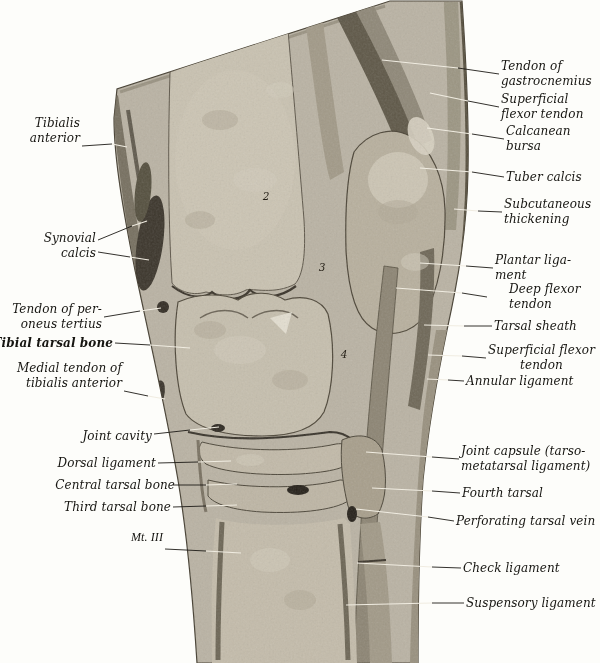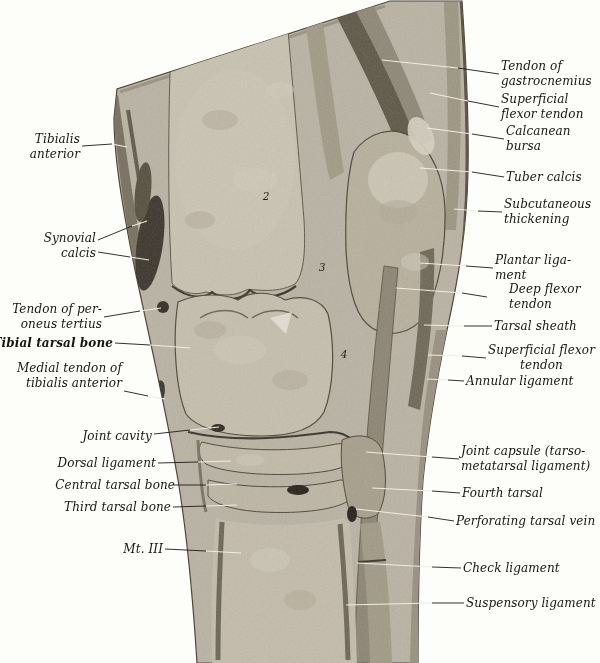--- a/index.html
+++ b/index.html
@@ -198,34 +198,34 @@
       <line x1="432" y1="491" x2="372" y2="488" class="leader light"></line>
       <line x1="454" y1="521" x2="428" y2="517" class="leader dark"></line>
       <line x1="428" y1="517" x2="356" y2="509" class="leader light"></line>
       <line x1="461" y1="568" x2="432" y2="567" class="leader dark"></line>
       <line x1="432" y1="567" x2="357" y2="563" class="leader light"></line>
       <line x1="464" y1="603" x2="432" y2="603" class="leader dark"></line>
       <line x1="432" y1="603" x2="346" y2="605" class="leader light"></line>
     </svg>
 
   <div id="labels-layer">
-      <div class="fig-label left" style="top: 147px; right: 520px;">Tibialis
+      <div class="fig-label left" style="top: 131px; right: 520px;">Tibialis
 anterior</div>
       <div class="fig-label left" style="top: 246px; right: 504px;">Synovial
 calcis</div>
       <div class="fig-label left" style="top: 317px; right: 498px;">Tendon of per-
 oneus tertius</div>
       <div class="fig-label left" style="top: 343px; right: 487px; font-weight: bold;">Tibial tarsal bone</div>
       <div class="fig-label left" style="top: 376px; right: 478px; margin-left: 44px;">Medial tendon of
 tibialis anterior</div>
       <div class="fig-label left" style="top: 436px; right: 448px;">Joint cavity</div>
       <div class="fig-label left" style="top: 463px; right: 444px;">Dorsal ligament</div>
       <div class="fig-label left" style="top: 485px; right: 425px;">Central tarsal bone</div>
       <div class="fig-label left" style="top: 507px; right: 429px;">Third tarsal bone</div>
-      <div class="fig-label left" style="top: 549px; right: 437px;">Mt. III</div>
+      <div class="fig-label left" style="top: 537px; right: 437px; font-family: Liberation Serif, serif;">Mt. III</div>
       <div class="fig-label right" style="top: 74px; left: 501px;">Tendon of
 gastrocnemius</div>
       <div class="fig-label right" style="top: 107px; left: 501px;">Superficial
 flexor tendon</div>
       <div class="fig-label right" style="top: 139px; left: 506px;">Calcanean
 bursa</div>
       <div class="fig-label right" style="top: 177px; left: 506px;">Tuber calcis</div>
       <div class="fig-label right" style="top: 212px; left: 504px;">Subcutaneous
 thickening</div>
       <div class="fig-label right" style="top: 268px; left: 495px;">Plantar liga-

